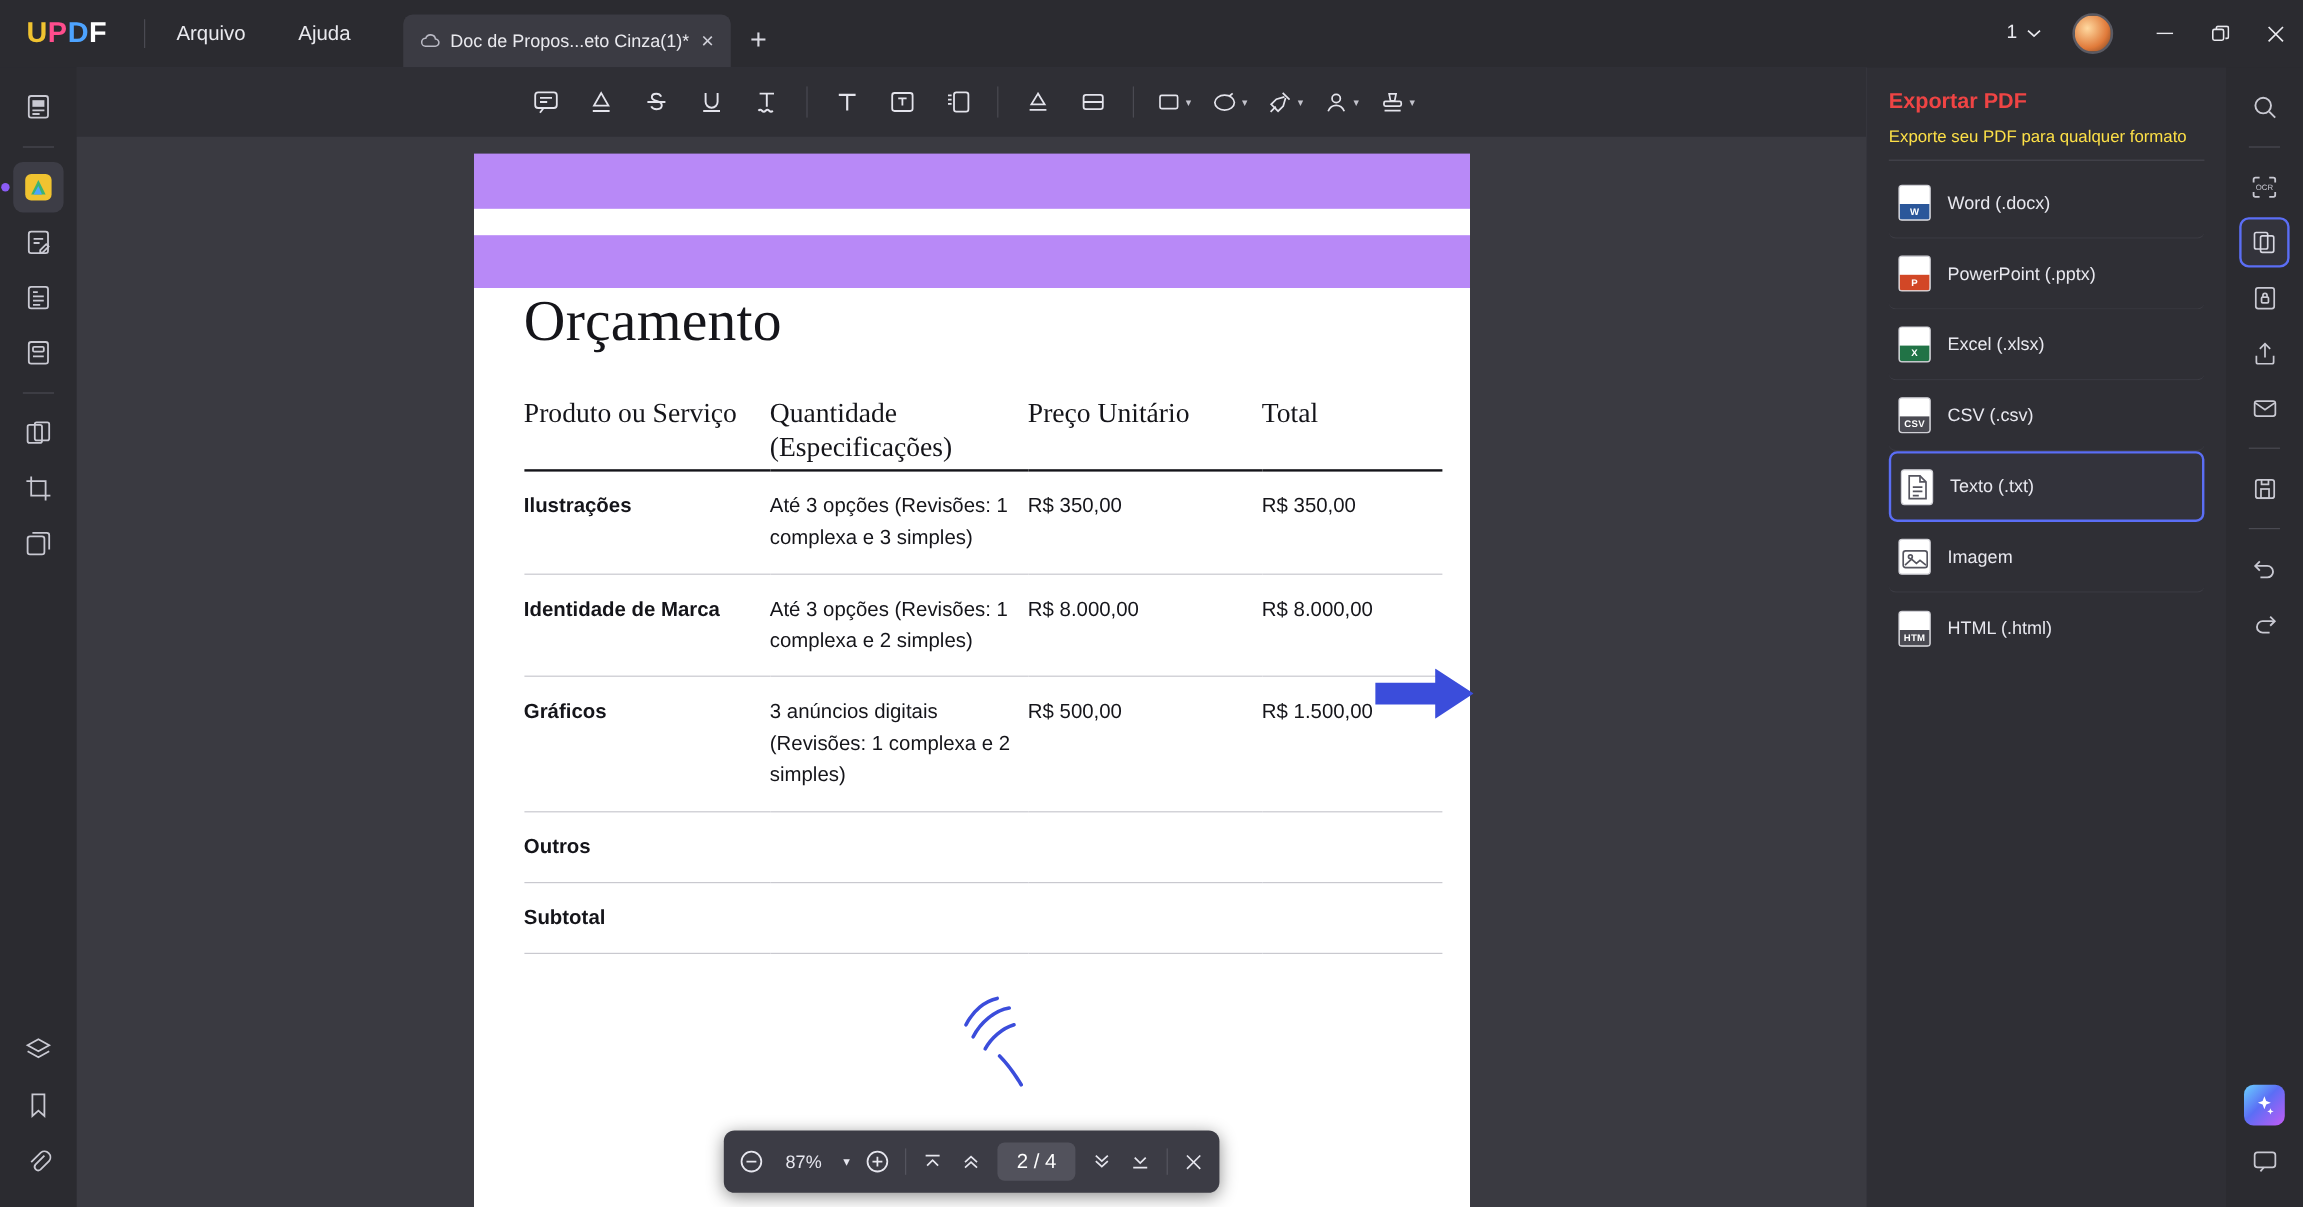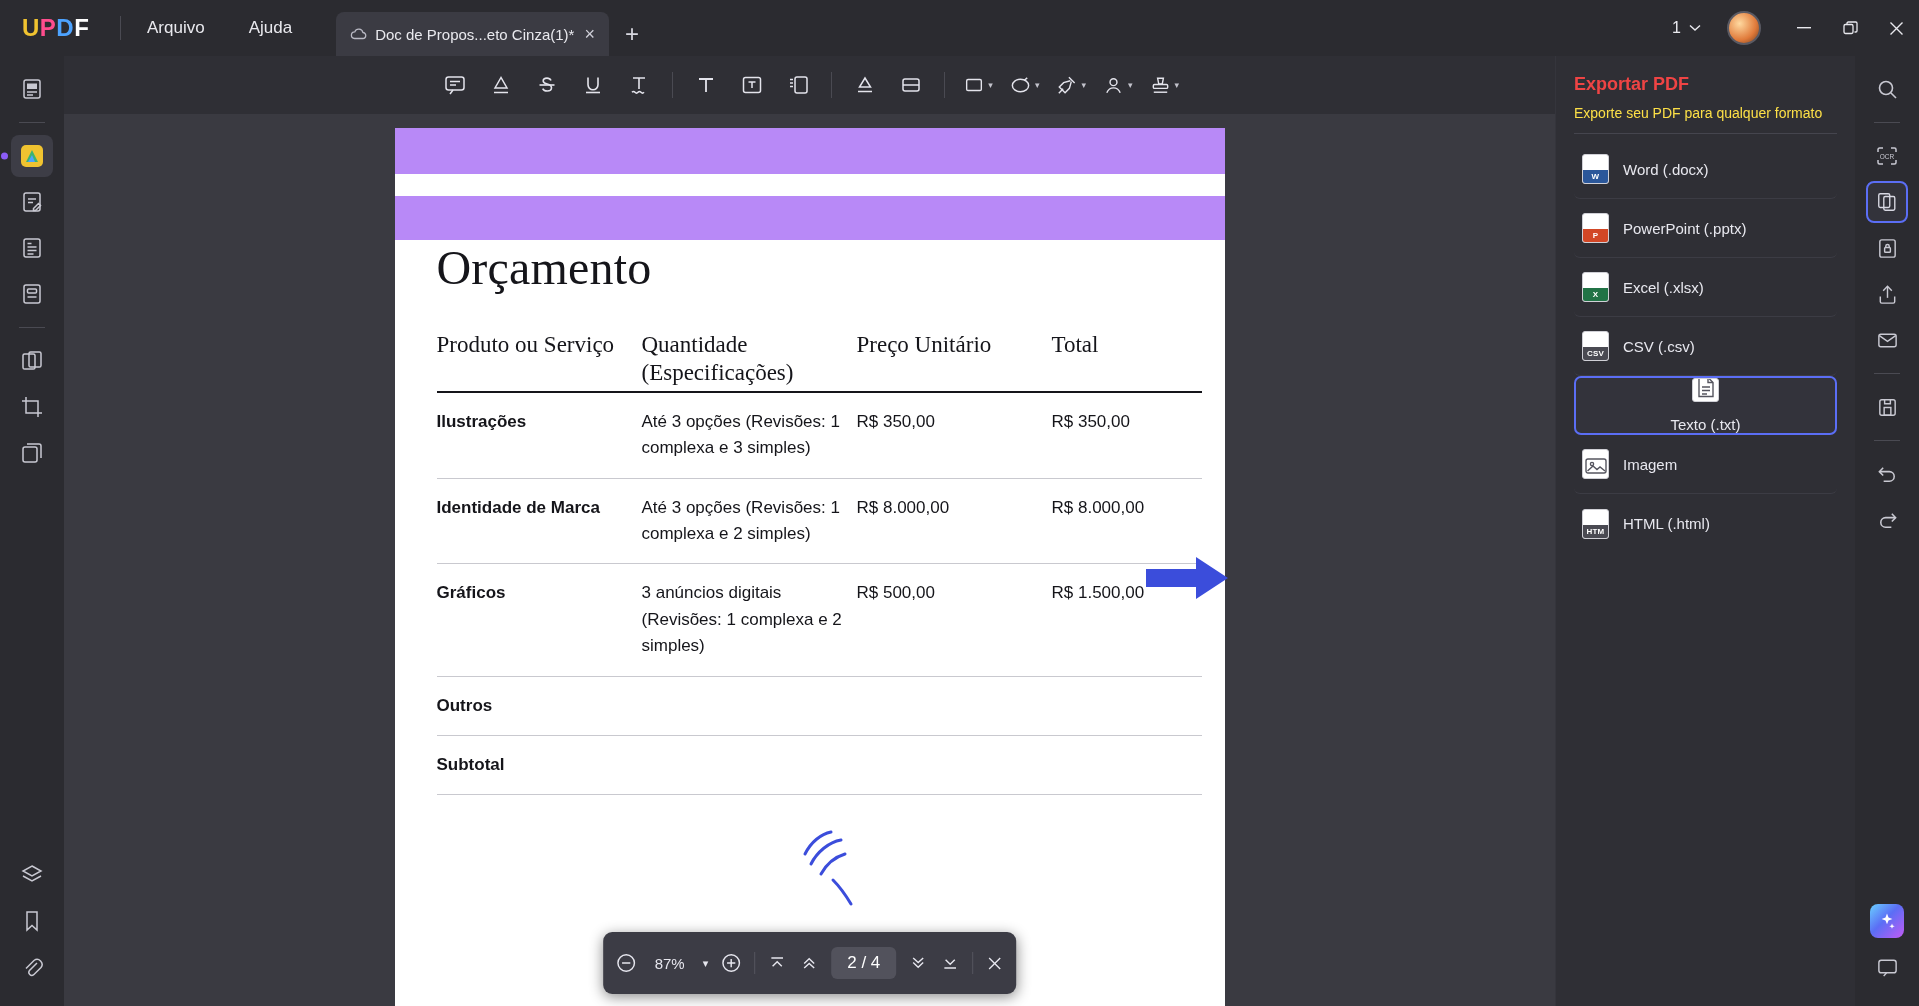--- a/index.html
+++ b/index.html
@@ -165,21 +165,21 @@
 
   
   .arrow {
     position: absolute; left: 1082px; top: 443px; width: 82px; height: 42px; z-index: 5;
   }
   .squiggle { position: absolute; left: 735px; top: 714px; z-index: 4; }
 
   
   .zoombar {
     position: absolute; left: 50%; transform: translateX(-50%);
-    bottom: 12px; height: 62px; background: #3c3c45;
+    bottom: 12px; height: 52px; background: #3c3c45;
     border-radius: 9px; display: flex; align-items: center;
     padding: 0 12px; gap: 12px; box-shadow: 0 3px 14px rgba(0,0,0,.45);
     z-index: 20;
   }
   .zb-icon { color: #e6e6ee; font-size: 19px; cursor: pointer; display: flex; align-items: center; }
   .zoomval { color: #e6e6ee; font-size: 15px; min-width: 42px; text-align: center; }
   .zb-sep { width: 1px; height: 22px; background: #55555f; }
   .pagebox {
     background: #52525c; color: #ffffff; font-size: 17px;
     padding: 6px 16px; border-radius: 6px;
@@ -194,21 +194,21 @@
   .rp-title { color: #ef4444; font-size: 18px; font-weight: bold; }
   .rp-sub { color: #fde047; font-size: 14px; margin-top: 10px; padding-bottom: 12px;
             border-bottom: 1px solid #45454e; }
   .exlist { margin-top: 6px; }
   .exitem {
     height: 59px; display: flex; align-items: center; gap: 14px;
     border-bottom: 1px solid #3c3c44; color: #e8e8ef; font-size: 15px;
     cursor: pointer; padding: 0 8px; border-radius: 6px;
   }
   .exitem.selected {
-    border: 2px solid #5b6ef5; border-radius: 7px; background: #33333b; flex-direction: column;
+    border: 2px solid #5b6ef5; border-radius: 7px; background: #33333b;
   }
   .fileicon {
     width: 27px; height: 30px; border-radius: 3px; position: relative;
     display: flex; align-items: flex-end; justify-content: center;
     font-size: 8px; font-weight: bold; color: #fff; padding-bottom: 3px;
     background: #ffffff; border: 1px solid #d0d0d6; overflow: hidden;
   }
   .fileicon .tagi {
     position: absolute; left: 0; bottom: 0; width: 100%; height: 13px;
     display: flex; align-items: center; justify-content: center;

